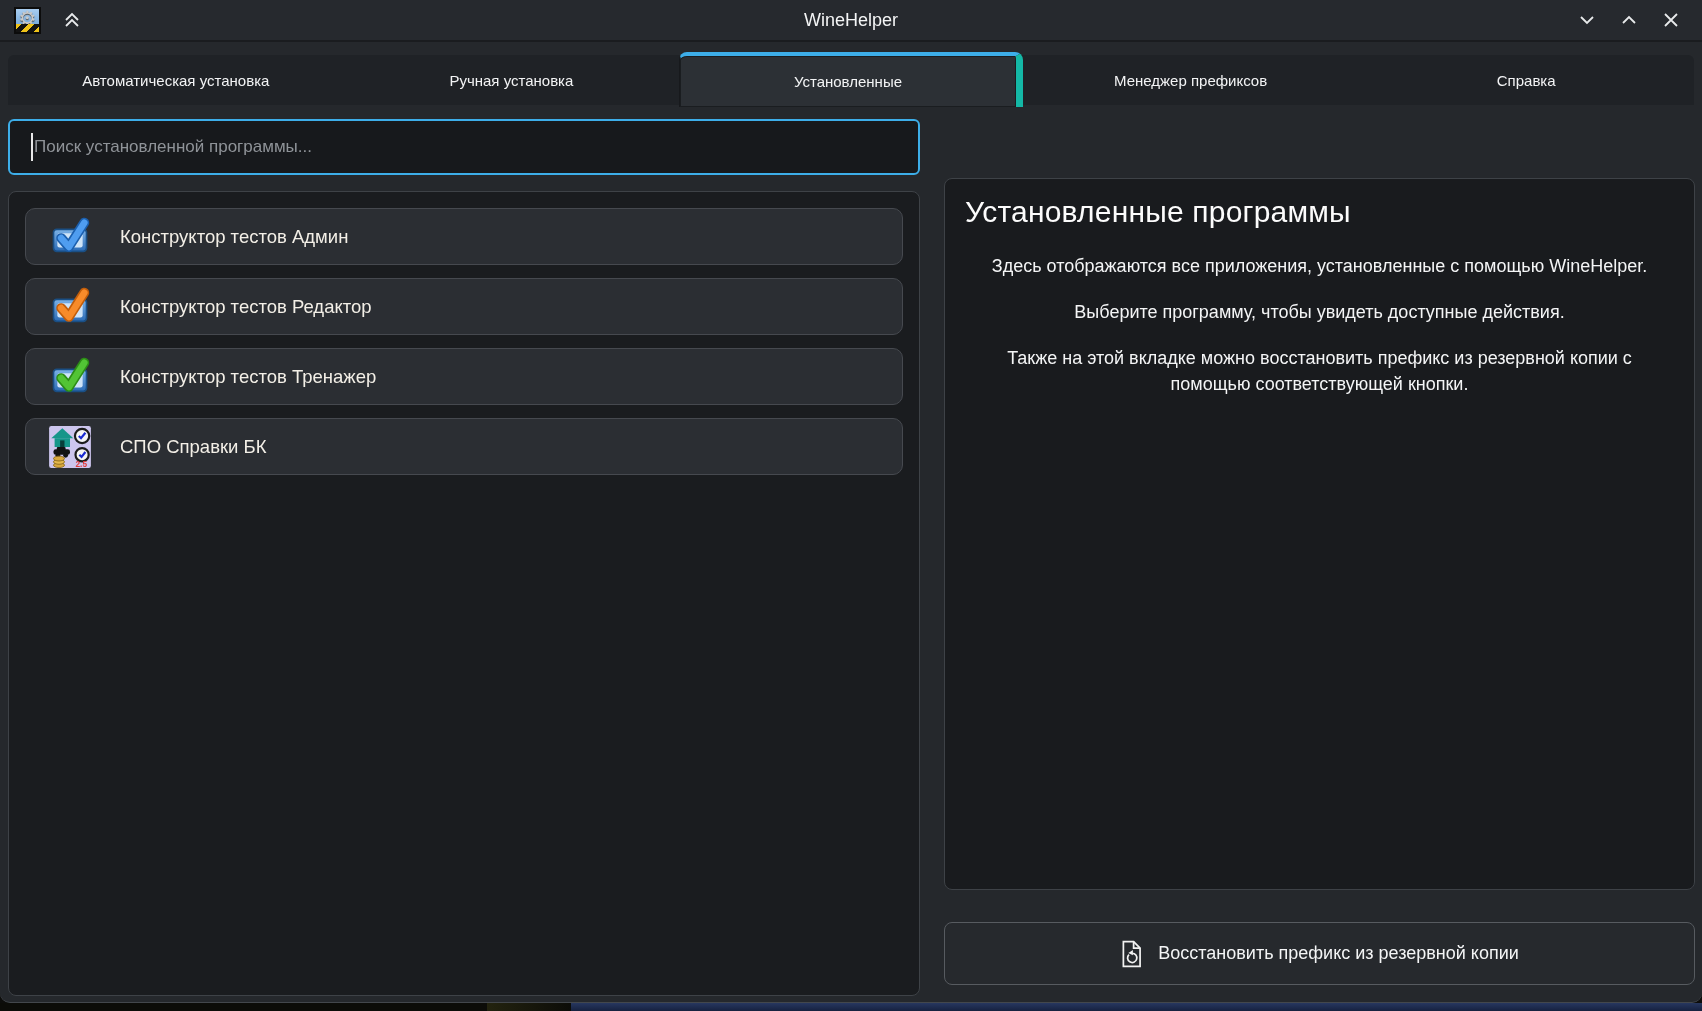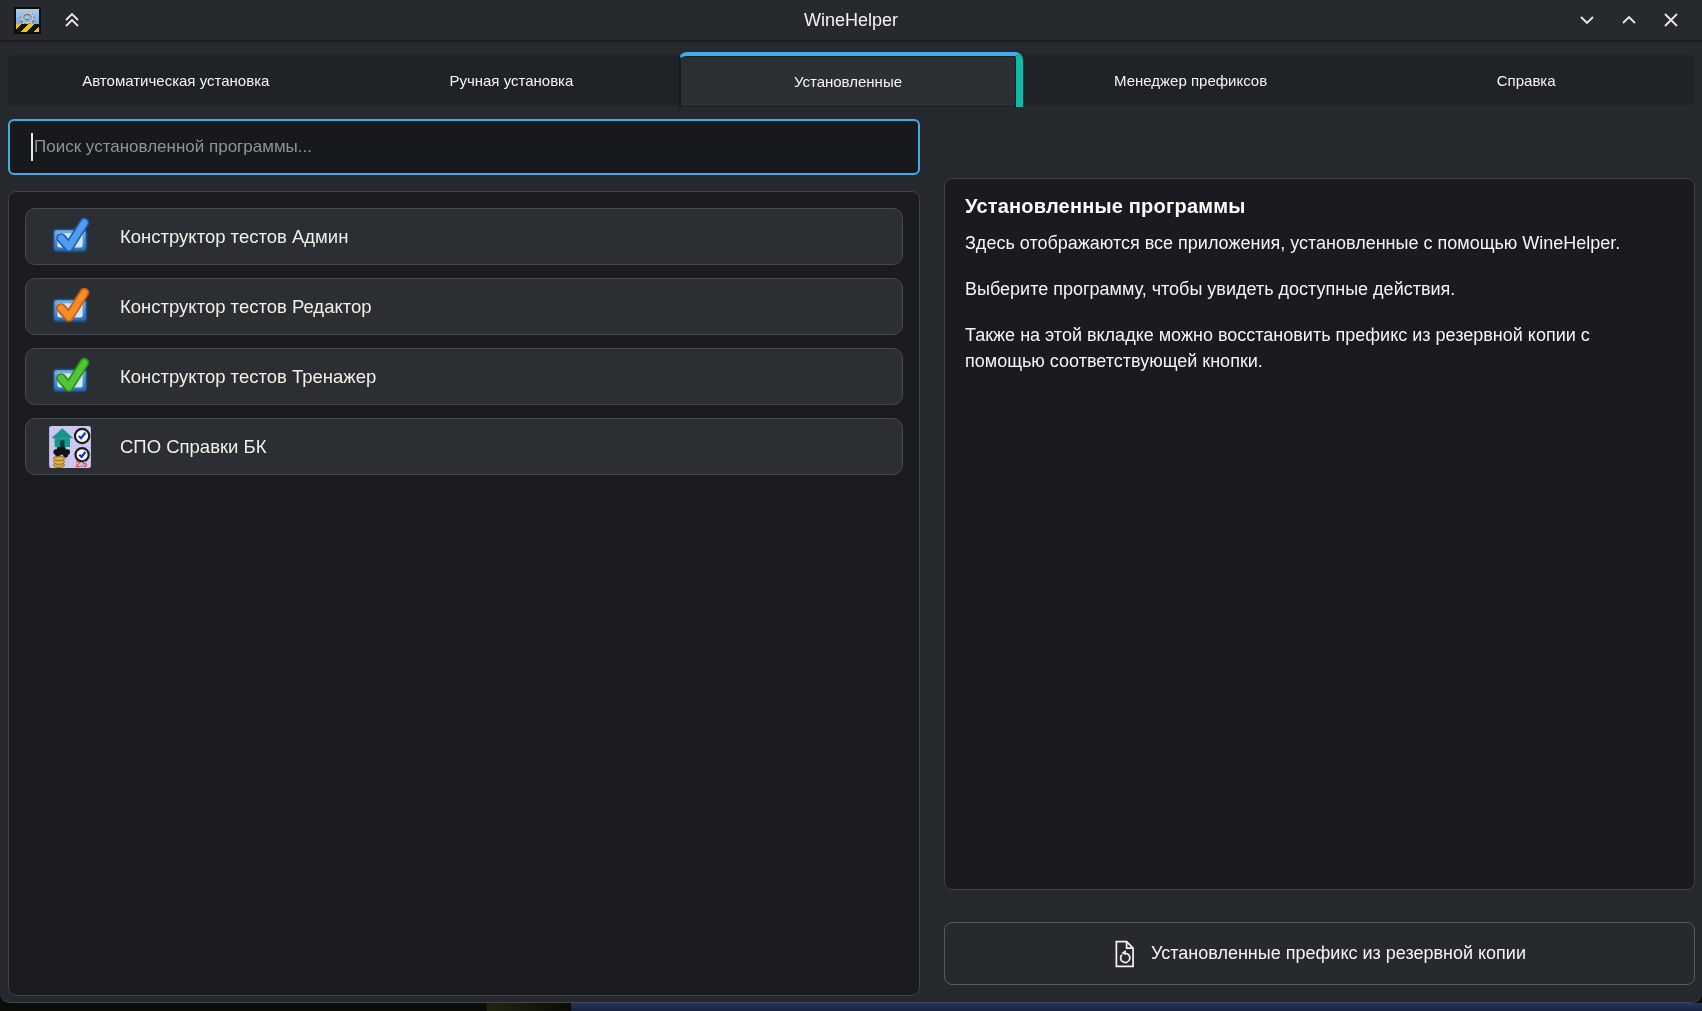--- a/index.html
+++ b/index.html
@@ -136,22 +136,22 @@
     margin-top:59px;
   }
   .info-panel {
     height:712px;
     background:#191b1e;
     border:1px solid #3e4247;
     border-radius:8px;
     padding:16px 20px;
     overflow:hidden;
   }
-  .info-panel h2 { font-size:20px; font-weight:700; color:#fcfcfc; margin-bottom:12px; letter-spacing:0.2px; }
-  .info-panel p { font-size:18px; line-height:1.45; color:#f4f5f6; margin-bottom:20px; }
+  .info-panel h2 { font-size:30px; font-weight:400; color:#fcfcfc; margin-bottom:24px; letter-spacing:0.2px; }
+  .info-panel p { font-size:18px; line-height:1.45; color:#f4f5f6; margin-bottom:20px;text-align:center; }
   .restore-btn {
     margin-top:32px;
     height:63px;
     background:#26292d;
     border:1px solid #575b60;
     border-radius:8px;
     display:flex; align-items:center; justify-content:center;
     gap:14px;
     font-size:18px; color:#f4f5f6;
     font-family:"Liberation Sans","DejaVu Sans",sans-serif;
@@ -309,21 +309,21 @@
         <p>Также на этой вкладке можно восстановить префикс из резервной копии с помощью соответствующей кнопки.</p>
       </div>
 
       <button class="restore-btn">
         <svg width="24" height="28" viewBox="0 0 22 26">
           <path d="M3 1.5 h9.5 l6 6 v17 h-15.5 z" fill="none" stroke="#f2f2f2" stroke-width="1.6"></path>
           <path d="M12.5 1.5 v6 h6" fill="none" stroke="#f2f2f2" stroke-width="1.6"></path>
           <path d="M8.2 13.5 a4.3 4.3 0 1 0 3 -1.2" fill="none" stroke="#f2f2f2" stroke-width="1.6"></path>
           <polygon points="11.8,9.2 11.8,14.2 7.6,12" fill="#f2f2f2"></polygon>
         </svg>
-        <span>Установленные префикс из резервной копии</span>
+        <span>Восстановить префикс из резервной копии</span>
       </button>
     </div>
 
   </div>
 </div>
 
 <div class="desktop-strip">
   <div class="strip-left"></div>
   <div class="strip-mid"></div>
   <div class="strip-right"></div>

